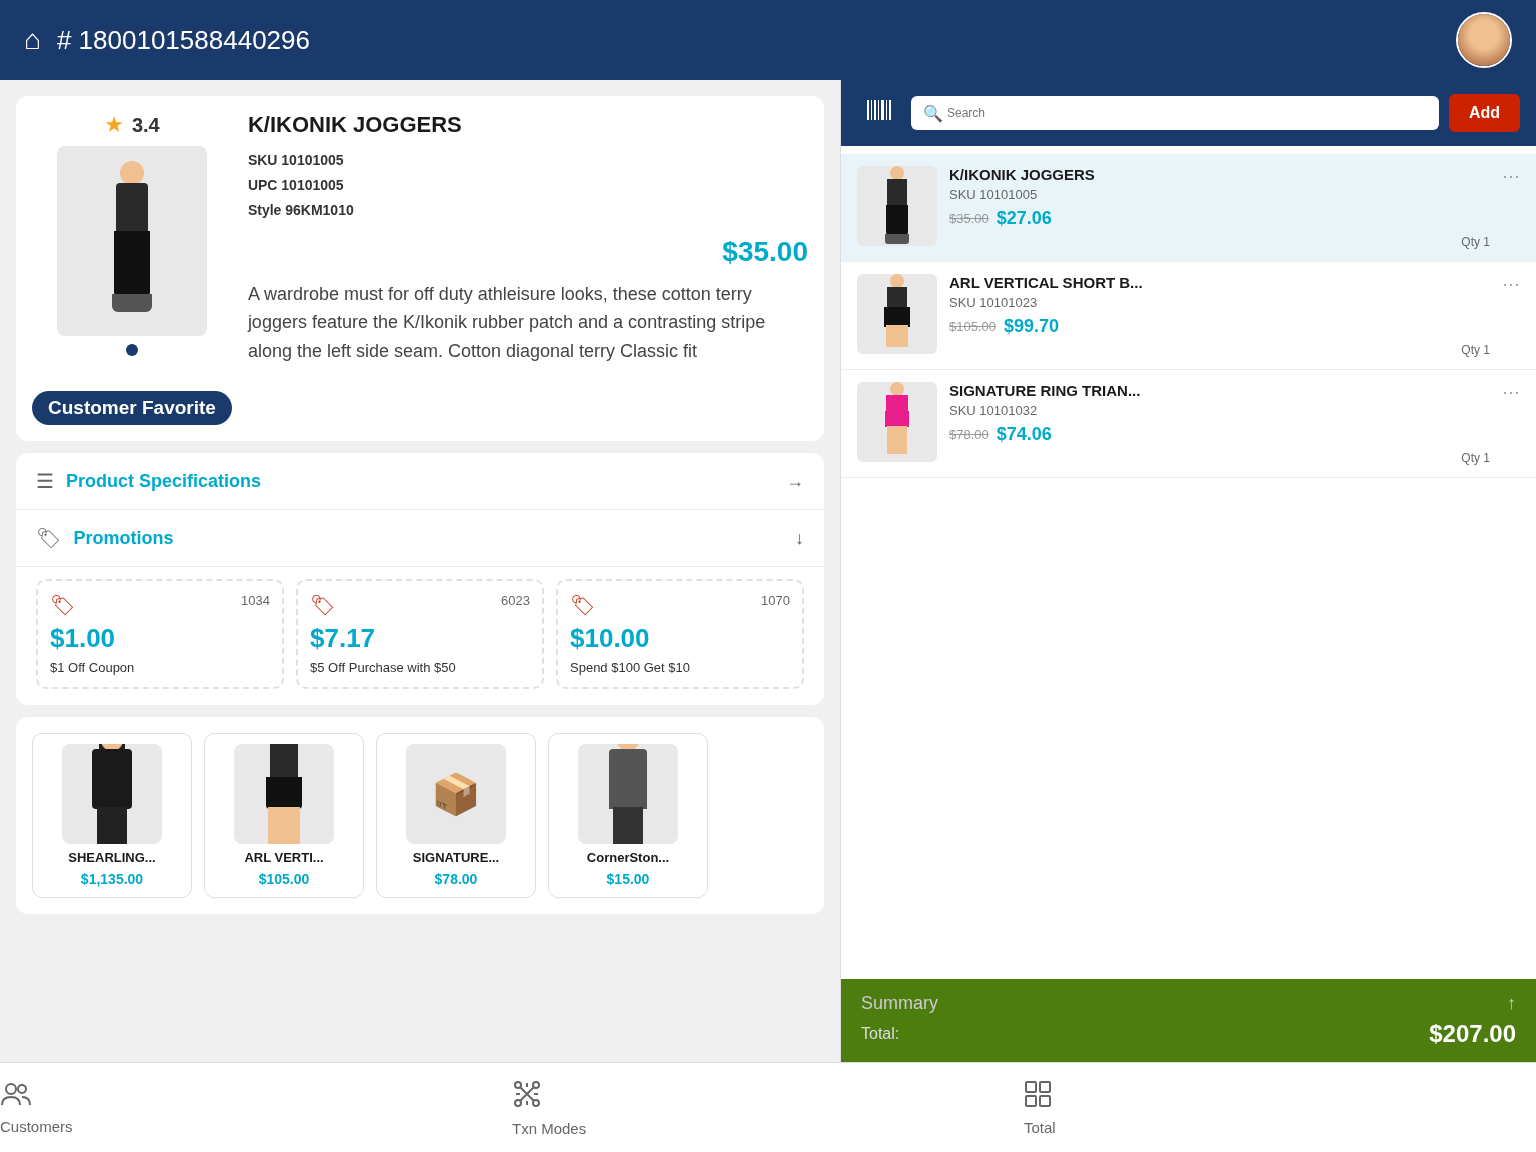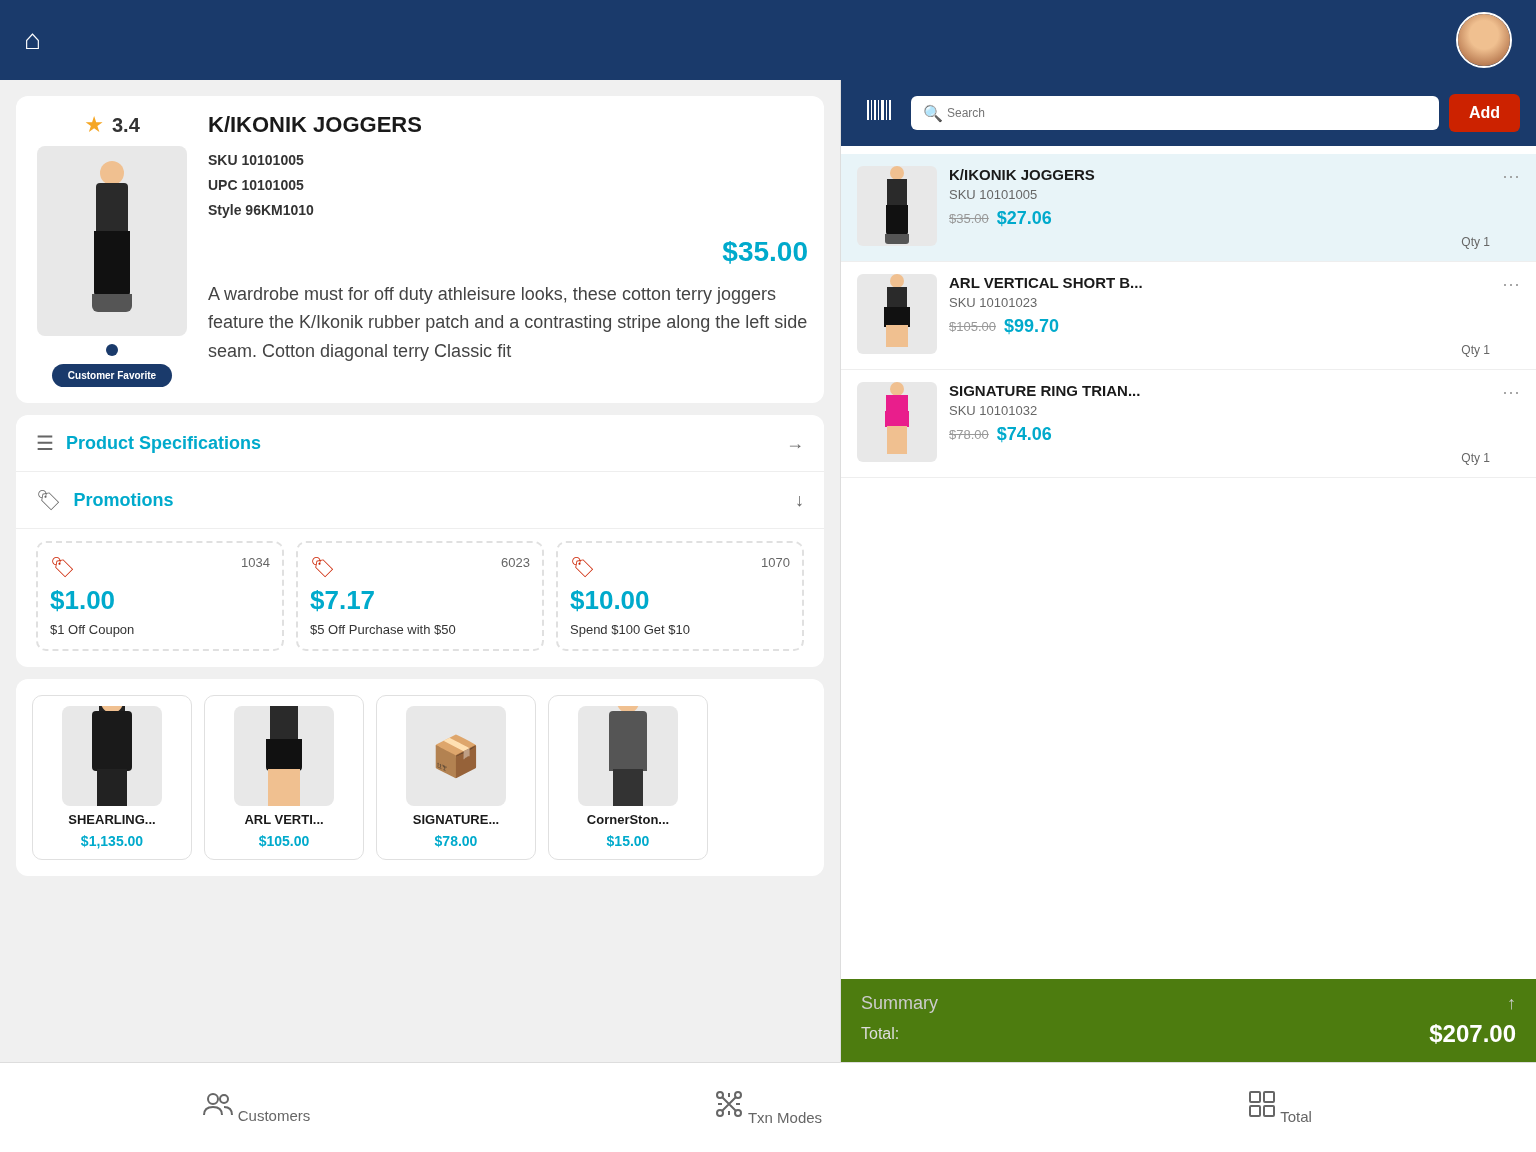--- a/index.html
+++ b/index.html
@@ -73,22 +73,23 @@
     .jogger-head { width: 24px; height: 24px; border-radius: 50%; background: #f0c090; position: absolute; top: 0; left: 28px; }
     .jogger-body { width: 32px; height: 50px; background: #2a2a2a; position: absolute; top: 22px; left: 24px; border-radius: 4px 4px 0 0; }
     .jogger-legs { width: 36px; height: 65px; background: #111; position: absolute; top: 70px; left: 22px; border-radius: 0 0 4px 4px; }
     .jogger-feet { width: 40px; height: 18px; background: #555; position: absolute; top: 133px; left: 20px; border-radius: 0 0 6px 6px; }
     .dot-indicator { width: 12px; height: 12px; border-radius: 50%; background: #1a3a6b; }
     .customer-favorite-badge {
       background: #1a3a6b;
       color: white;
       border-radius: 20px;
       padding: 6px 16px;
-      font-size: 10px;
+      font-size: 19px;
       font-weight: 600;
+      margin-top: 27px;
     }
 
     .product-details { flex: 1; }
     .product-name { font-size: 22px; font-weight: 700; color: #1a1a1a; margin-bottom: 10px; }
     .product-meta { font-size: 14px; color: #333; line-height: 1.8; margin-bottom: 12px; }
     .product-meta span { font-weight: 700; }
     .product-price { color: #00aacc; font-size: 28px; font-weight: 700; text-align: right; }
     .product-description { font-size: 18px; color: #444; line-height: 1.6; }
 
     
@@ -242,22 +243,22 @@
     .bottom-nav {
       height: 90px;
       background: white;
       border-top: 1px solid #ddd;
       display: flex;
       align-items: center;
     }
     .nav-item {
       flex: 1;
       display: flex;
-      flex-direction: row;
-      align-items: flex-end;
+      flex-direction: column;
+      align-items: flex-start;
       justify-content: center;
       gap: 4px;
       cursor: pointer;
     }
     .nav-icon { font-size: 26px; color: #666; }
     .nav-label { font-size: 15px; color: #666; }
 
     .shorts-figure {
       position: relative; width: 80px; height: 140px;
     }
@@ -305,20 +306,21 @@
     .input-wrapper { position: relative; flex: 1; display: flex; align-items: center; }
     .search-magnifier { position: absolute; left: 12px; color: #888; font-size: 16px; }
     .search-input { padding-left: 36px; }
   </style>
 </head>
 <body>
 
 <div class="header">
   <div class="header-left">
     <span class="home-icon">⌂</span>
+    <span class="order-number"># 1800101588440296</span>
   </div>
   <div class="avatar">
     <div class="avatar-img"></div>
   </div>
 </div>
 
 <div class="main-layout">
 
   <div class="left-panel">
 

